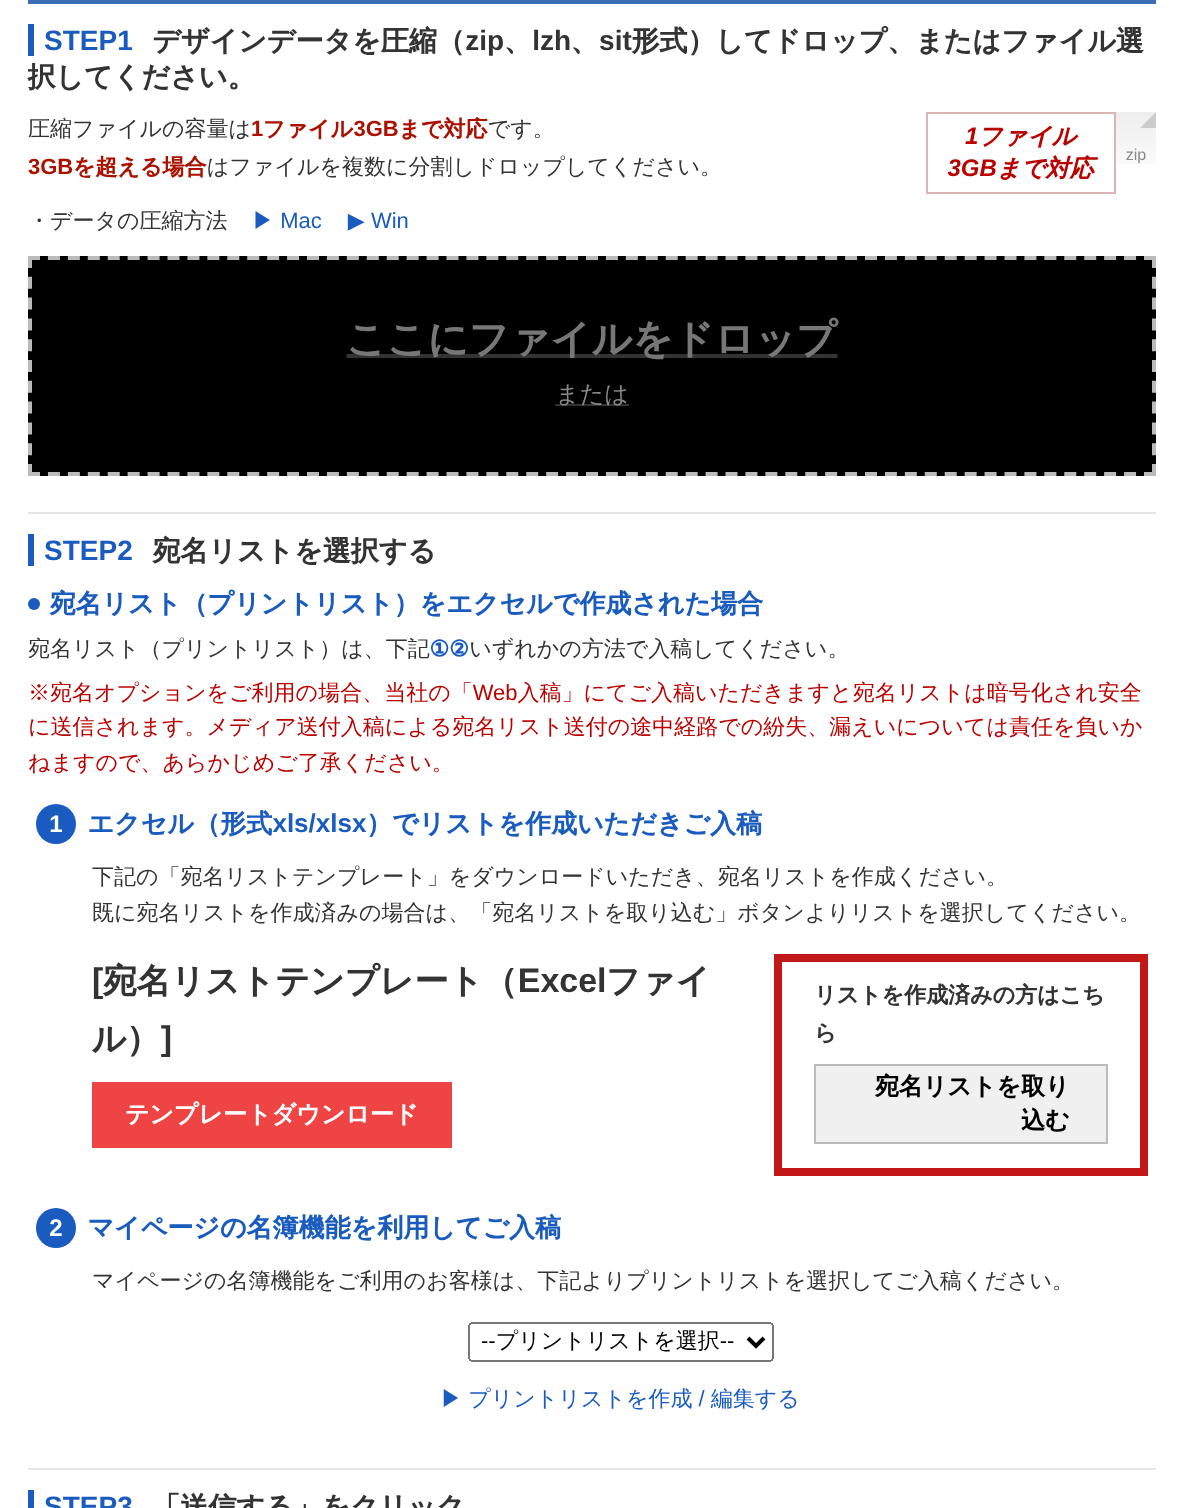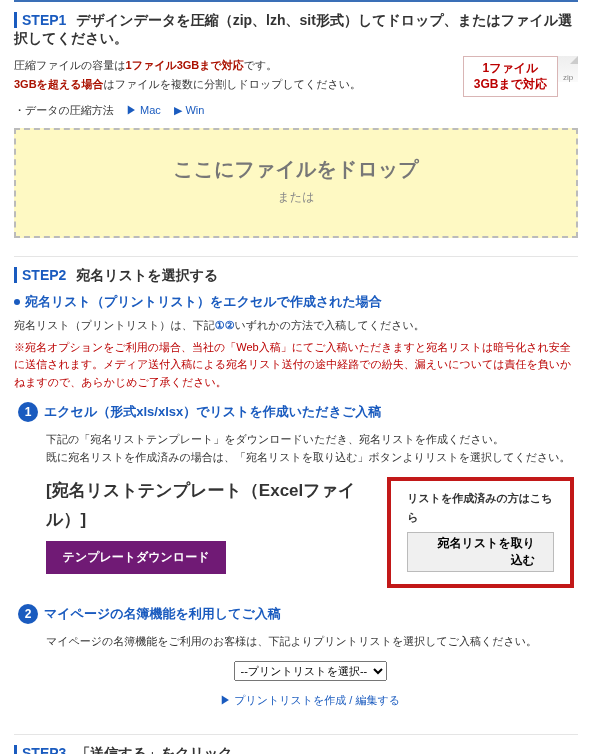--- a/index.html
+++ b/index.html
@@ -4,43 +4,43 @@
 <style>
   * { box-sizing: border-box; margin: 0; padding: 0; }
   body { font-family: "Hiragino Kaku Gothic Pro", Meiryo, sans-serif; font-size: 12px; color: #333; background: #fff; width: 592px; }
   .top-rule { border-top: 2px solid #3a6fb7; margin: 0 14px 8px; }
   .content { padding: 0 14px 20px; }
   .step-title { font-size: 14px; font-weight: bold; margin: 10px 0 8px; }
   .step-label { color: #1a5bbf; margin-right: 10px; border-left: 3px solid #1a5bbf; padding-left: 5px; }
   .intro-row { display: flex; align-items: flex-start; gap: 0; }
   .intro-text { flex: 1; font-size: 11px; line-height: 1.7; }
   .strong-red { font-weight: bold; color: #a10; }
-  .badge-box { border: 1px solid #d9b5b5; padding: 4px 10px; text-align: center; color: #b00; font-size: 12px; font-weight: bold; line-height: 1.3; }
+  .badge-box { border: 1px solid #d9b5b5; padding: 4px 10px; text-align: center; color: #b00; font-size: 12px; font-weight: bold; line-height: 1.3; font-style: italic; }
   .zip-icon { width: 20px; height: 26px; background: linear-gradient(#eee,#fafafa); position: relative; font-size: 8px; color: #888; display: flex; align-items: flex-end; justify-content: center; }
   .zip-icon::before { content:""; position:absolute; top:0; right:0; border-style:solid; border-width:0 0 8px 8px; border-color:transparent transparent #ccc transparent; }
   .compress-links { font-size: 11px; margin-top: 6px; }
   .compress-links a { color: #1a5bbf; text-decoration: none; margin-right: 10px; }
-  .drop-zone { margin-top: 10px; border: 2px dashed #bbb; background: #fef9c3; padding: 26px 10px 20px; text-align: center; }
+  .drop-zone { margin-top: 10px; border: 2px dashed #bbb; background: #000000; padding: 26px 10px 20px; text-align: center; text-decoration: underline; }
   .drop-zone .dz-title { font-size: 20px; color: #777; font-weight: bold; }
   .drop-zone .dz-or { font-size: 12px; color: #888; margin: 6px 0 10px; }
   .small-btn { display:inline-block; padding: 4px 12px; font-size: 12px; border: 1px solid #bbb; background: #f3f3f3; cursor: pointer; }
   hr.sep { border: none; border-top: 1px solid #e5e5e5; margin: 18px 0 10px; }
   .sub-head-blue { color: #1a5bbf; font-weight: bold; font-size: 13px; margin-bottom: 6px; }
   .bullet { display:inline-block; width:6px; height:6px; background:#1a5bbf; border-radius:50%; margin-right:5px; position:relative; top:-1px; }
   .desc { font-size: 11px; line-height: 1.6; }
   .red-note { color: #b00; font-size: 11px; line-height: 1.6; margin-top: 4px; }
   .circle-num { color:#1a5bbf; font-weight:bold; }
   .method-block { padding: 10px 4px 6px 4px; }
   .method-head { display:flex; align-items:center; gap:6px; margin-bottom:8px; }
   .num-circle { width:20px; height:20px; border-radius:50%; background:#1a5bbf; color:#fff; display:flex; align-items:center; justify-content:center; font-weight:bold; font-size:12px; }
   .method-title { color:#1a5bbf; font-weight:bold; font-size:13px; }
   .method-body { padding-left: 28px; font-size:11px; line-height:1.7; }
   .action-row { display:flex; align-items:flex-start; gap:20px; margin-top:10px; }
   .action-left .lbl { font-weight:bold; font-size:17px; margin-bottom:6px; }
-  .green-btn { background:#701a75; color:#fff; font-weight:bold; padding:8px 12px; font-size:12px; border:none; cursor:pointer; min-width:180px; text-align:center; }
+  .green-btn { background:#ef4444; color:#fff; font-weight:bold; padding:8px 12px; font-size:12px; border:none; cursor:pointer; min-width:180px; text-align:center; }
   .highlight-box { border:4px solid #c21818; padding:8px 16px 12px; }
   .highlight-box .lbl { font-weight:bold; font-size:11px; margin-bottom:6px; }
   .gray-btn { background:#f0f0f0; border:1px solid #bbb; padding:2px 18px; font-size:12px; font-weight:bold; cursor:pointer;text-align:right; }
   .select-row { margin-top:10px; display:flex; align-items:center; gap:10px;flex-direction:column; }
   select { font-size:11px; padding:2px; }
   .link-blue { color:#1a5bbf; text-decoration:none; font-size:11px; }
   .checkbox-row { font-size:12px; margin:4px 0; }
 </style>
 </head>
 <body>

